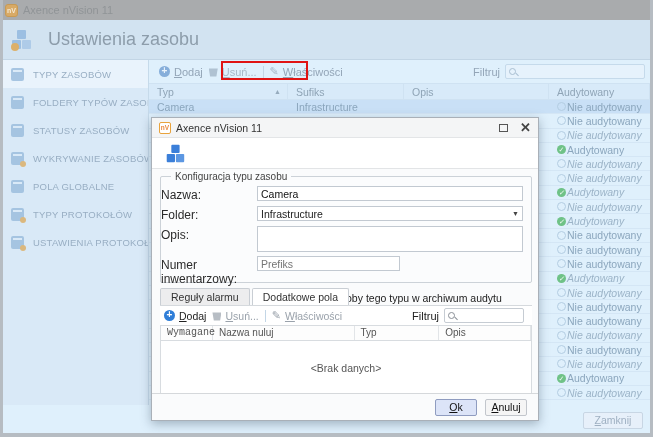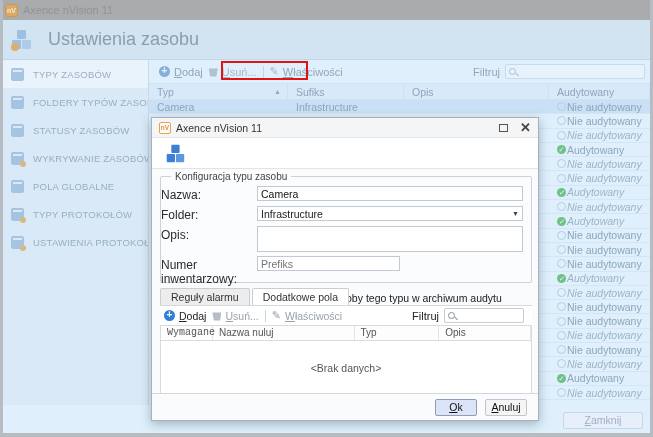--- a/index.html
+++ b/index.html
@@ -62,21 +62,21 @@
   .m-rows {}
   .m-row { height:14.3px; display:flex; border-bottom:1px solid #d4e6f5; font-size:10.5px; color:#8ba6bd; }
   .m-row.sel { background:#c9e0f6; }
   .m-row .cc { padding:0 0 0 8px; overflow:hidden; white-space:nowrap; display:flex; align-items:center; }
   .aud-cell { display:flex; align-items:center; gap:1px; padding-left:8px; }
   .radio { width:9px; height:9px; border-radius:50%; border:1px solid #b3cde2; flex:0 0 9px; }
   .gcheck { width:9px; height:9px; border-radius:50%; background:#6fc287; color:#eef9f1; font-size:7px;
       line-height:9px; text-align:center; flex:0 0 9px; }
   .m-row.it { font-style:italic; color:#9cb4c8; }
   .bottombar { position:absolute; left:-3px; top:405px; width:653px; height:29px; background:#dff0fc; }
-  .btn-dim { position:absolute; right:10px; top:7px; width:80px; height:17px; background:#e7f0fa;
+  .btn-dim { position:absolute; right:10px; top:7px; width:60px; height:17px; background:#e7f0fa;
       border:1px solid #c8d6e4; border-radius:2px; font-size:10.5px; color:#9fb0c2; text-align:center; line-height:15px; }
   
   .annotation { position:absolute; left:218px; top:61px; width:87px; height:19px; border:2px solid #e01414; z-index:60; }
   
   .dialog { position:absolute; left:148px; top:117px; width:388px; height:304px; background:#fafbfc;
       border:1px solid #a9b0b8; box-shadow:0 3px 10px rgba(40,60,80,.35); z-index:40; font-size:11px; color:#222; }
   .d-titlebar { height:20px; background:#f4f5f6; border-bottom:1px solid #e3e5e7; display:flex; align-items:center;
       gap:5px; padding:0 7px; }
   .d-titlebar .app-ico { width:12px; height:12px; border-radius:2px; background:#fff; border:1px solid #e8a33d;
       color:#e8883d; font-size:6.5px; font-weight:bold; display:flex; align-items:center; justify-content:center; }

